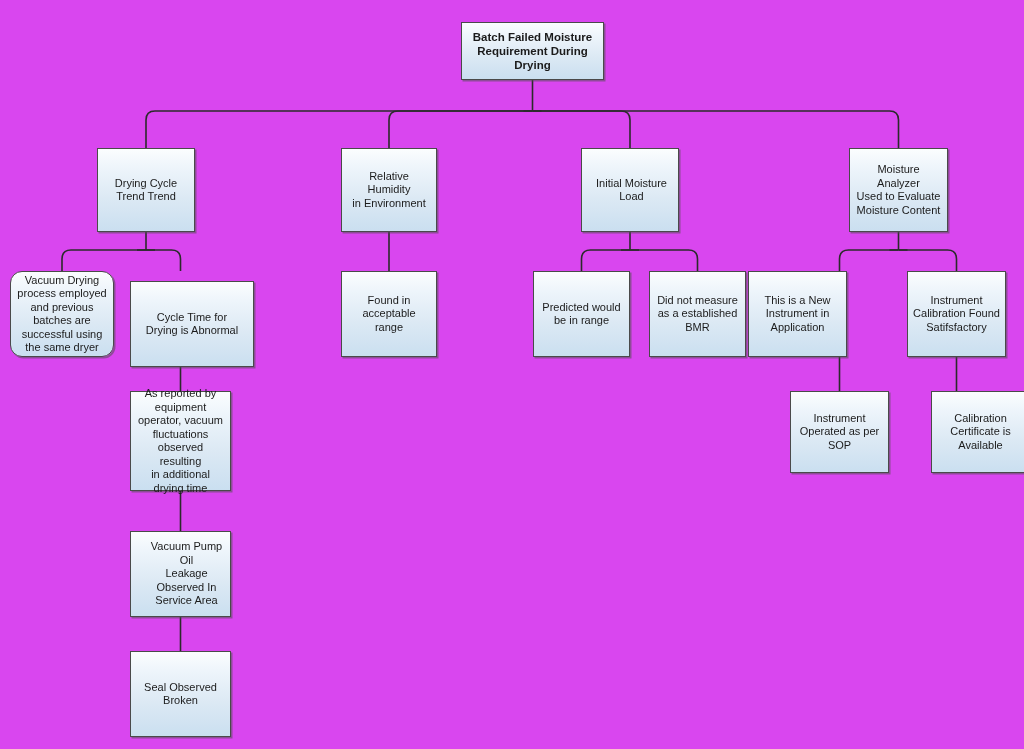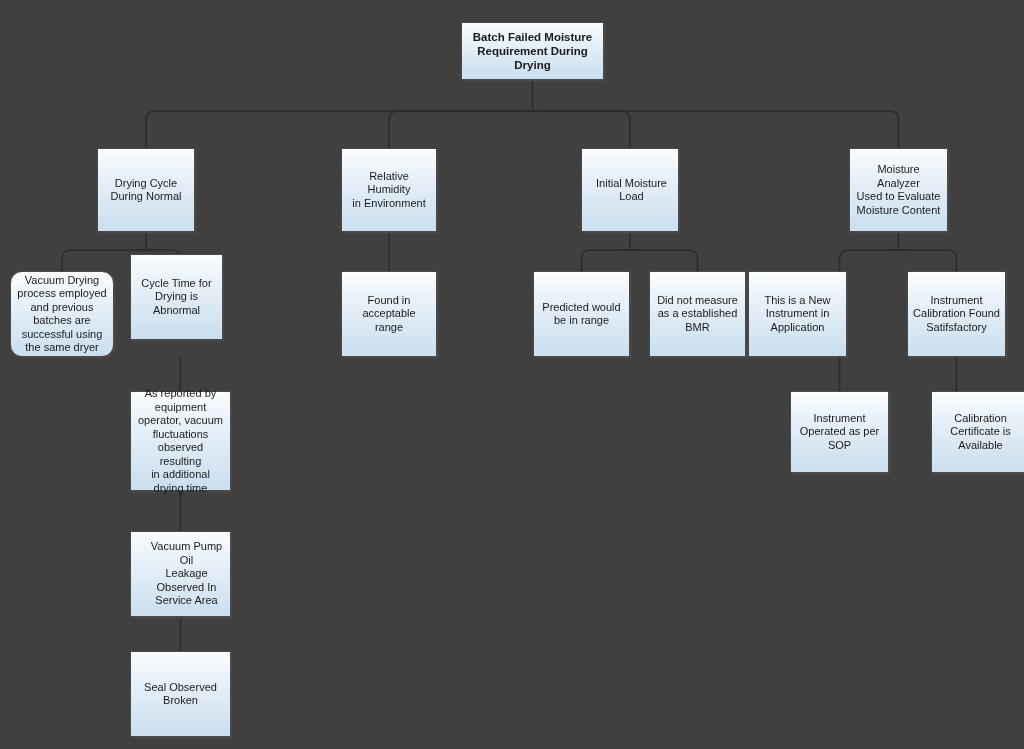--- a/index.html
+++ b/index.html
@@ -9,21 +9,21 @@
     background: #ffffff;
   }
   body {
     font-family: "Liberation Sans", sans-serif;
     -webkit-font-smoothing: antialiased;
   }
   #canvas {
     position: relative;
     width: 1024px;
     height: 749px;
-    background: #404040;
+    background: #d946ef;
     overflow: hidden;
   }
   #edges {
     position: absolute;
     left: 0;
     top: 0;
     width: 1024px;
     height: 749px;
     pointer-events: none;
   }
@@ -91,21 +91,21 @@
       <path d="M 180.5 491 L 180.5 531" fill="none" stroke="#2b2b2b" stroke-width="1.6" stroke-linecap="butt"></path>
       <path d="M 180.5 617 L 180.5 651" fill="none" stroke="#2b2b2b" stroke-width="1.6" stroke-linecap="butt"></path>
     </svg>
 <div class="node root" style="left: 461px; top: 22px; width: 143px; height: 58px;">
       <span class="label">Batch Failed Moisture
 Requirement During
 Drying</span>
     </div>
     <div class="node" style="left: 97px; top: 148px; width: 98px; height: 84px;">
       <span class="label">Drying Cycle
-During Normal</span>
+Trend Trend</span>
     </div>
     <div class="node" style="left: 341px; top: 148px; width: 96px; height: 84px;">
       <span class="label">Relative Humidity
 in Environment</span>
     </div>
     <div class="node" style="left: 581px; top: 148px; width: 98px; height: 84px; padding-left: 8px;">
       <span class="label">Initial Moisture
 Load</span>
     </div>
     <div class="node" style="left: 849px; top: 148px; width: 99px; height: 84px;">
@@ -114,21 +114,21 @@
 Moisture Content</span>
     </div>
     <div class="node rounded" style="left: 10px; top: 271px; width: 104px; height: 86px;">
       <span class="label">Vacuum Drying
 process employed
 and previous
 batches are
 successful using
 the same dryer</span>
     </div>
-    <div class="node" style="left: 130px; top: 254px; width: 93px; height: 86px; justify-content: flex-end;">
+    <div class="node" style="left: 130px; top: 281px; width: 124px; height: 86px; justify-content: flex-end;">
       <span class="label">Cycle Time for
 Drying is Abnormal</span>
     </div>
     <div class="node" style="left: 341px; top: 271px; width: 96px; height: 86px;">
       <span class="label">Found in
 acceptable range</span>
     </div>
     <div class="node" style="left: 533px; top: 271px; width: 97px; height: 86px;">
       <span class="label">Predicted would
 be in range</span>

